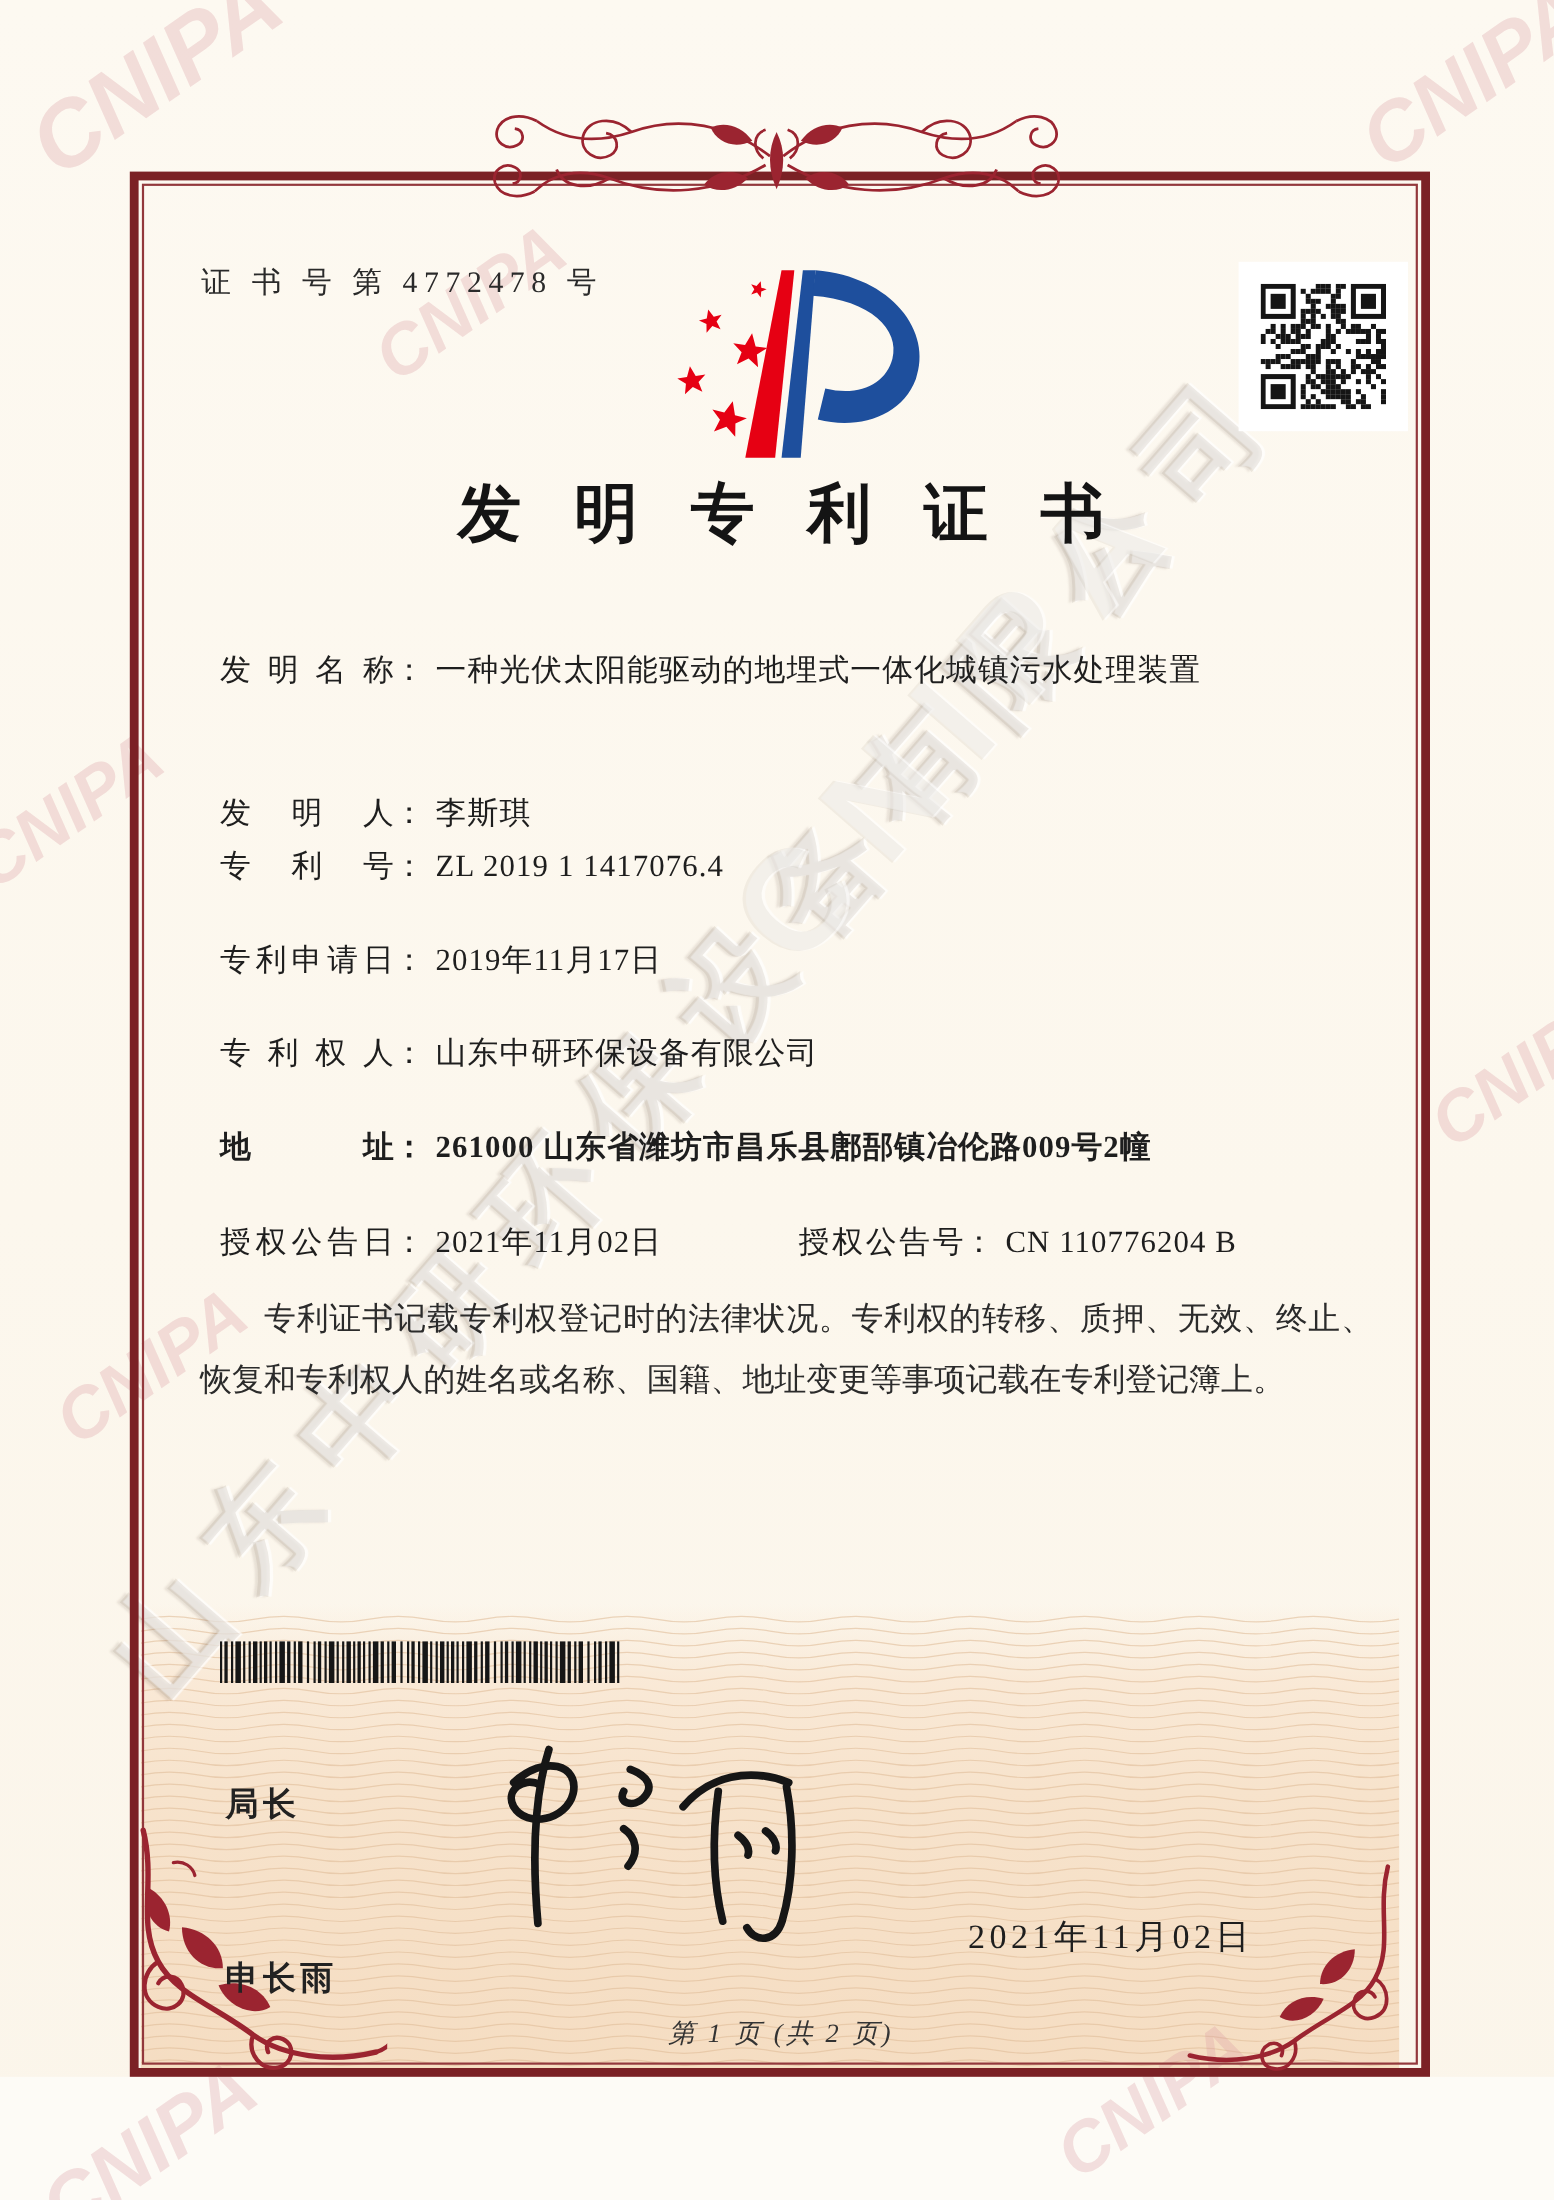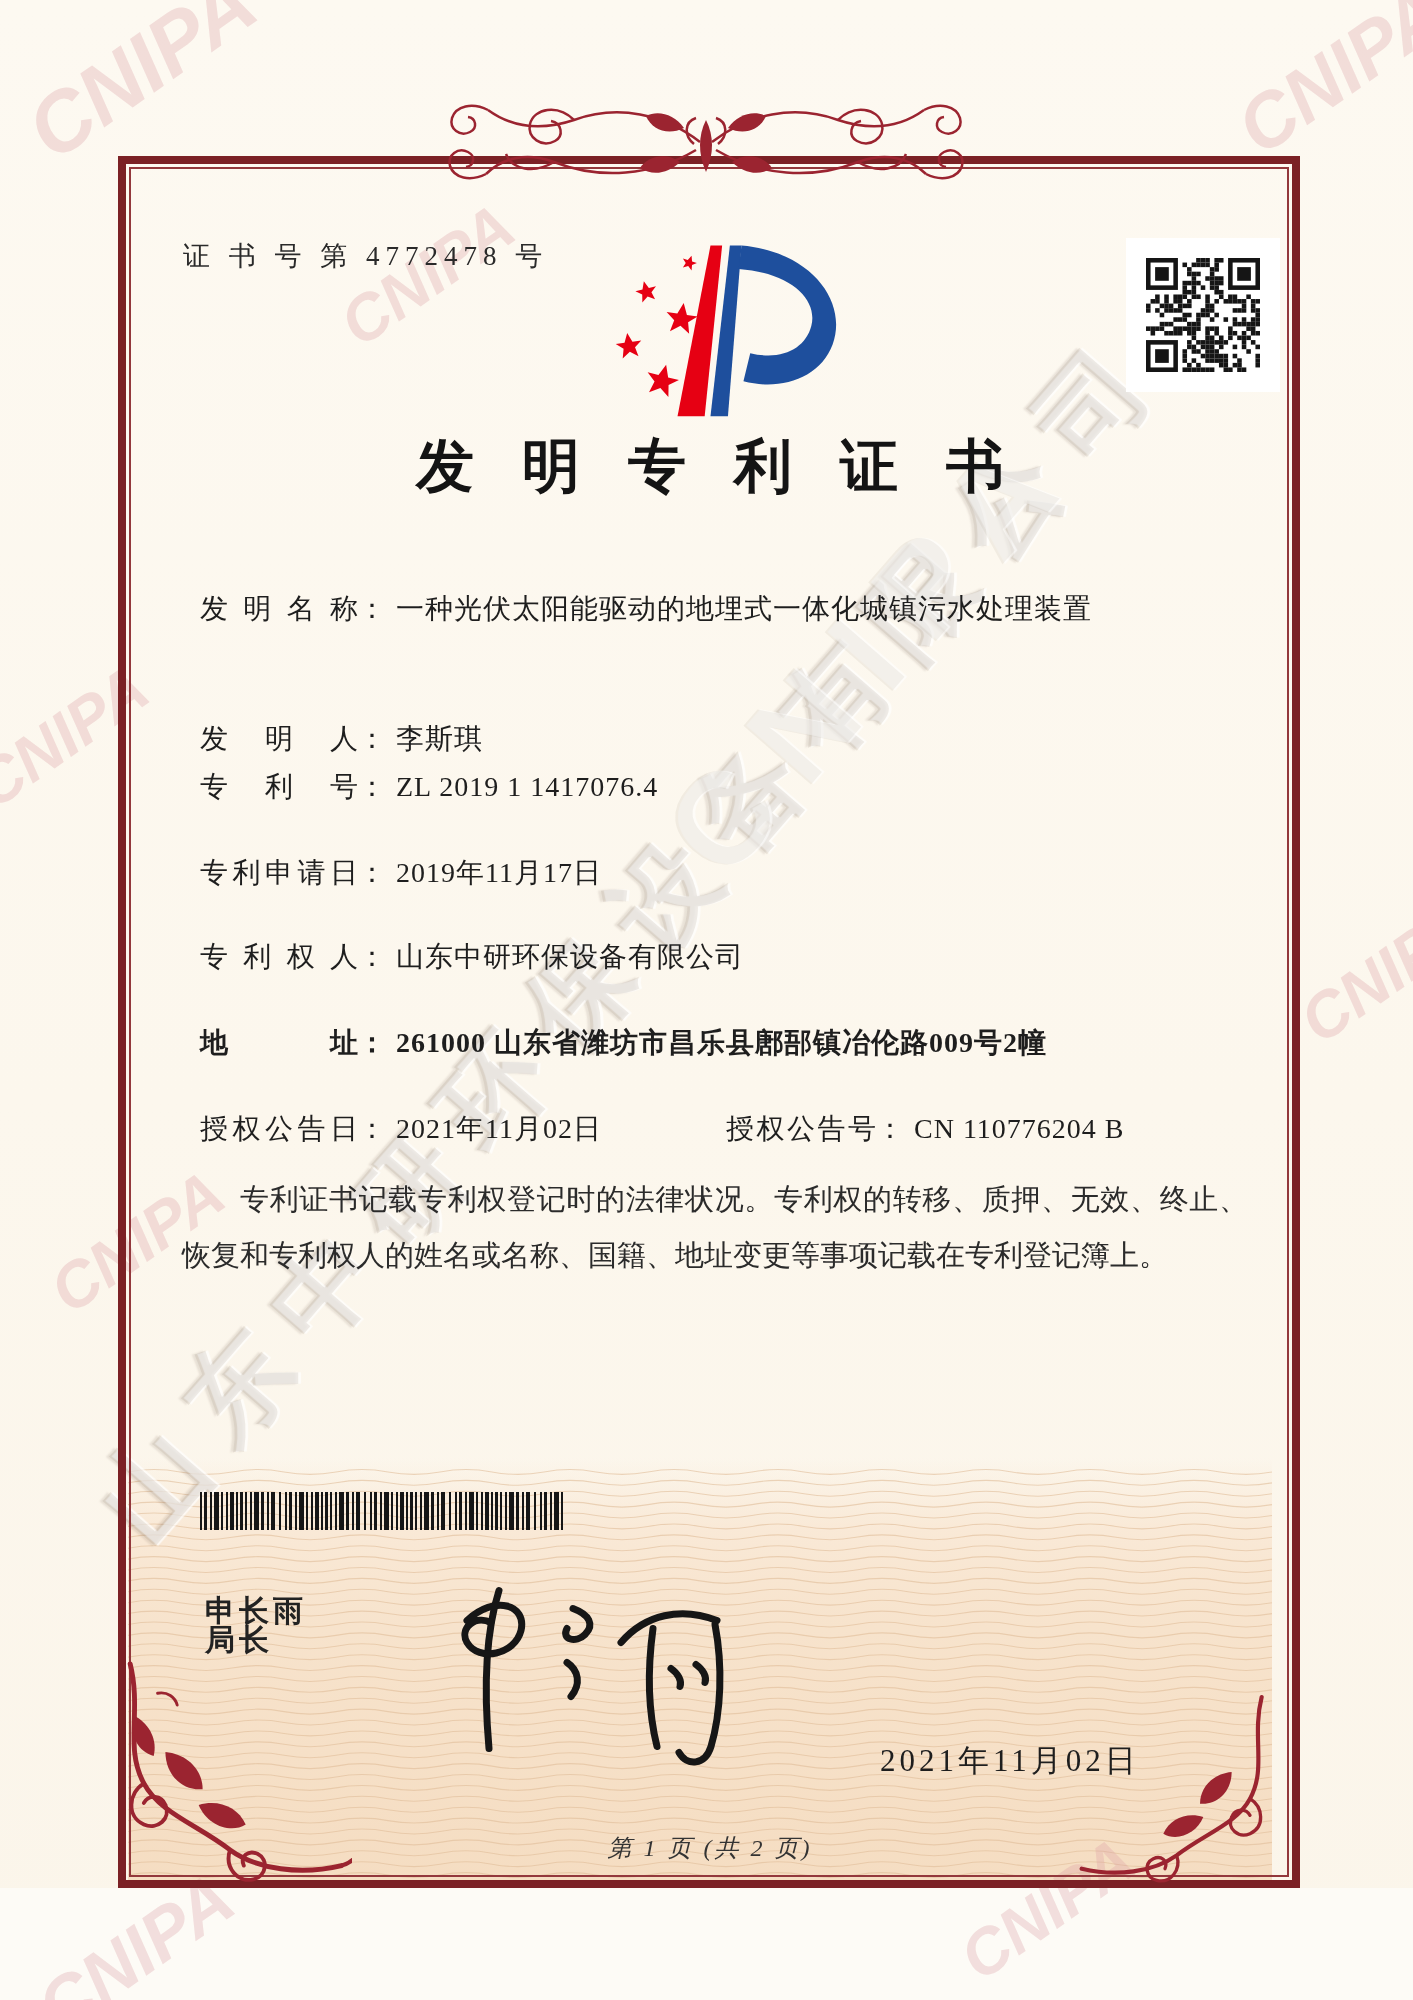--- a/index.html
+++ b/index.html
@@ -67,21 +67,21 @@
   .fvalue{letter-spacing:1px;}
   .pair2{position:absolute; left:526px; top:0; white-space:nowrap;}
   .pair2 .flabel{width:150px;}
   #notice{left:182px; top:1172px; width:1066px; font-size:29px; line-height:1.92; color:#2b2b2b; text-align:justify;}
   #notice p{margin:0; text-indent:2em;}
   #barcode{left:200px; top:1492px; width:372px; height:38px;}
   #signer-role,#signer-name{
     left:205px; font:600 30px "Liberation Sans","DejaVu Sans",sans-serif; color:#222; letter-spacing:4px;
   }
   #signer-role{top:1620px;}
-  #signer-name{top:1591px;text-align:center;}
+  #signer-name{top:1778px;text-align:center;}
   #signature{left:415px; top:1568px; width:330px; height:215px;}
   #issue-date{left:880px; top:1740px; font-size:31px; letter-spacing:4px; color:#1e1e1e; white-space:nowrap;}
   #page-indicator{left:120px; top:1832px; width:1180px; text-align:center; font-size:24px; letter-spacing:3px; color:#333;font-style:italic;}
   #footer-note{left:0; top:1912px; width:1413px; text-align:center; font-size:27px; letter-spacing:5px; color:#222; z-index:4;}
   
   .orn{z-index:3;}
 </style>
 </head>
 <body>
 

